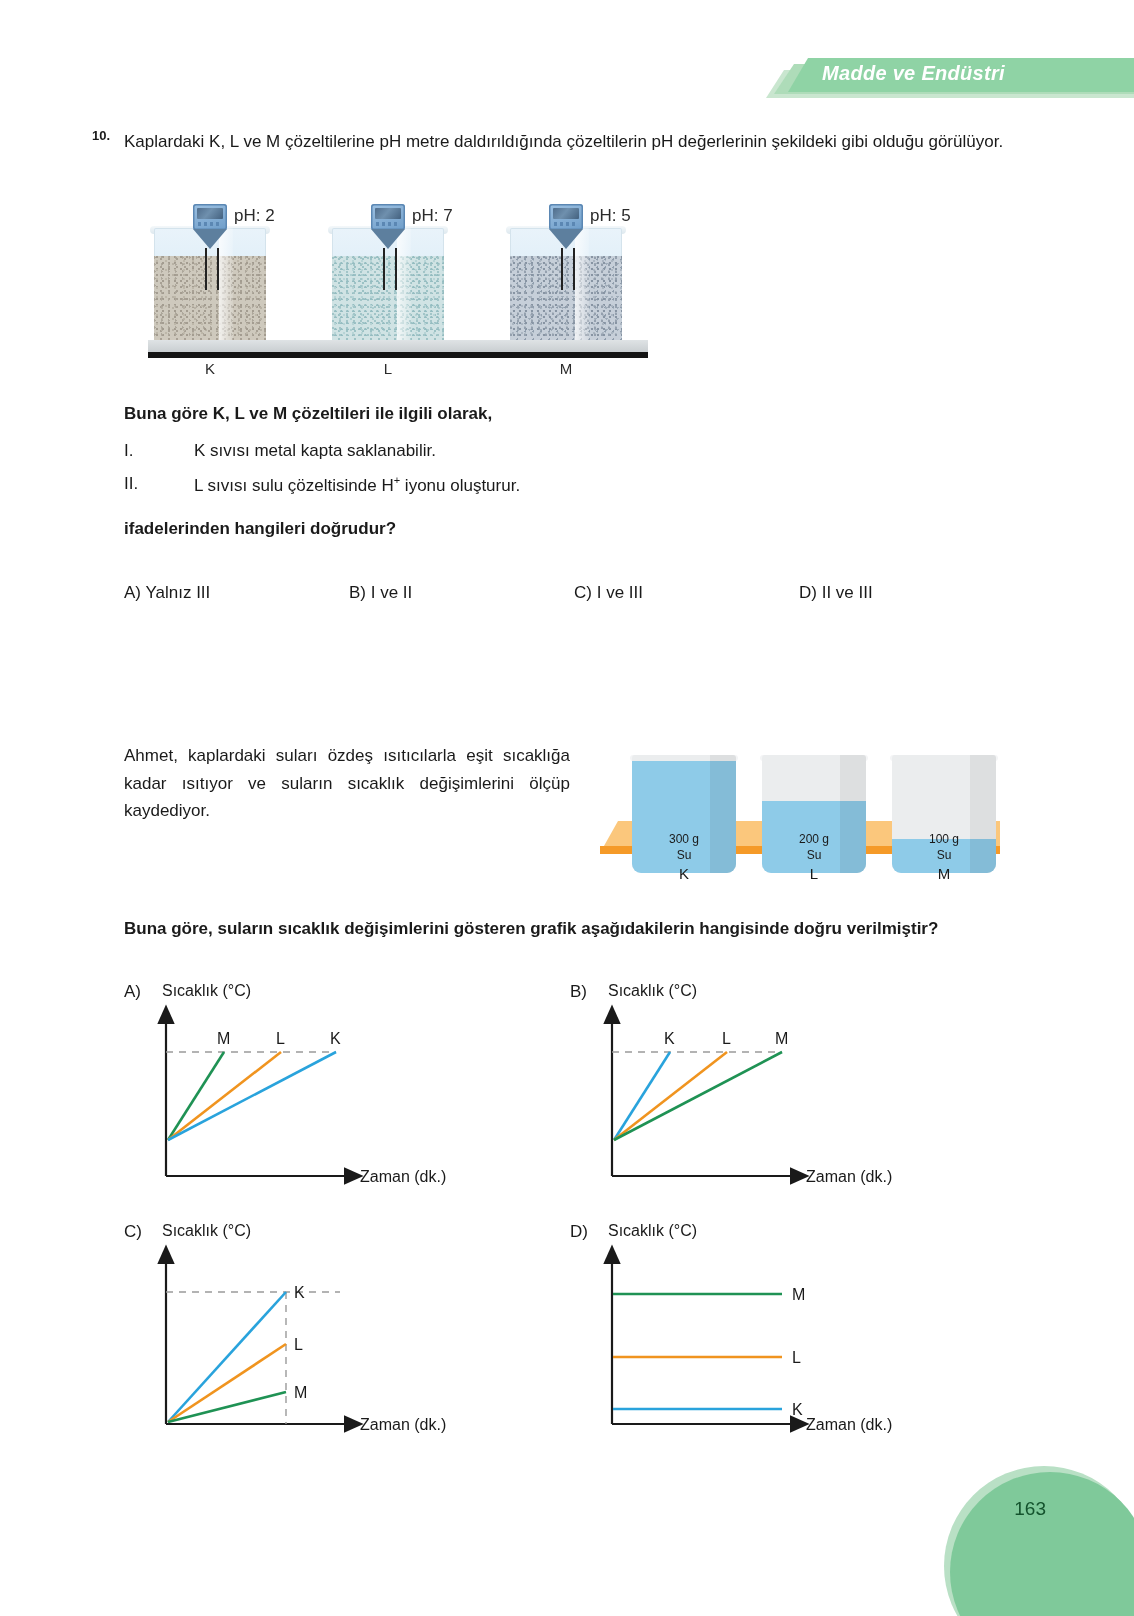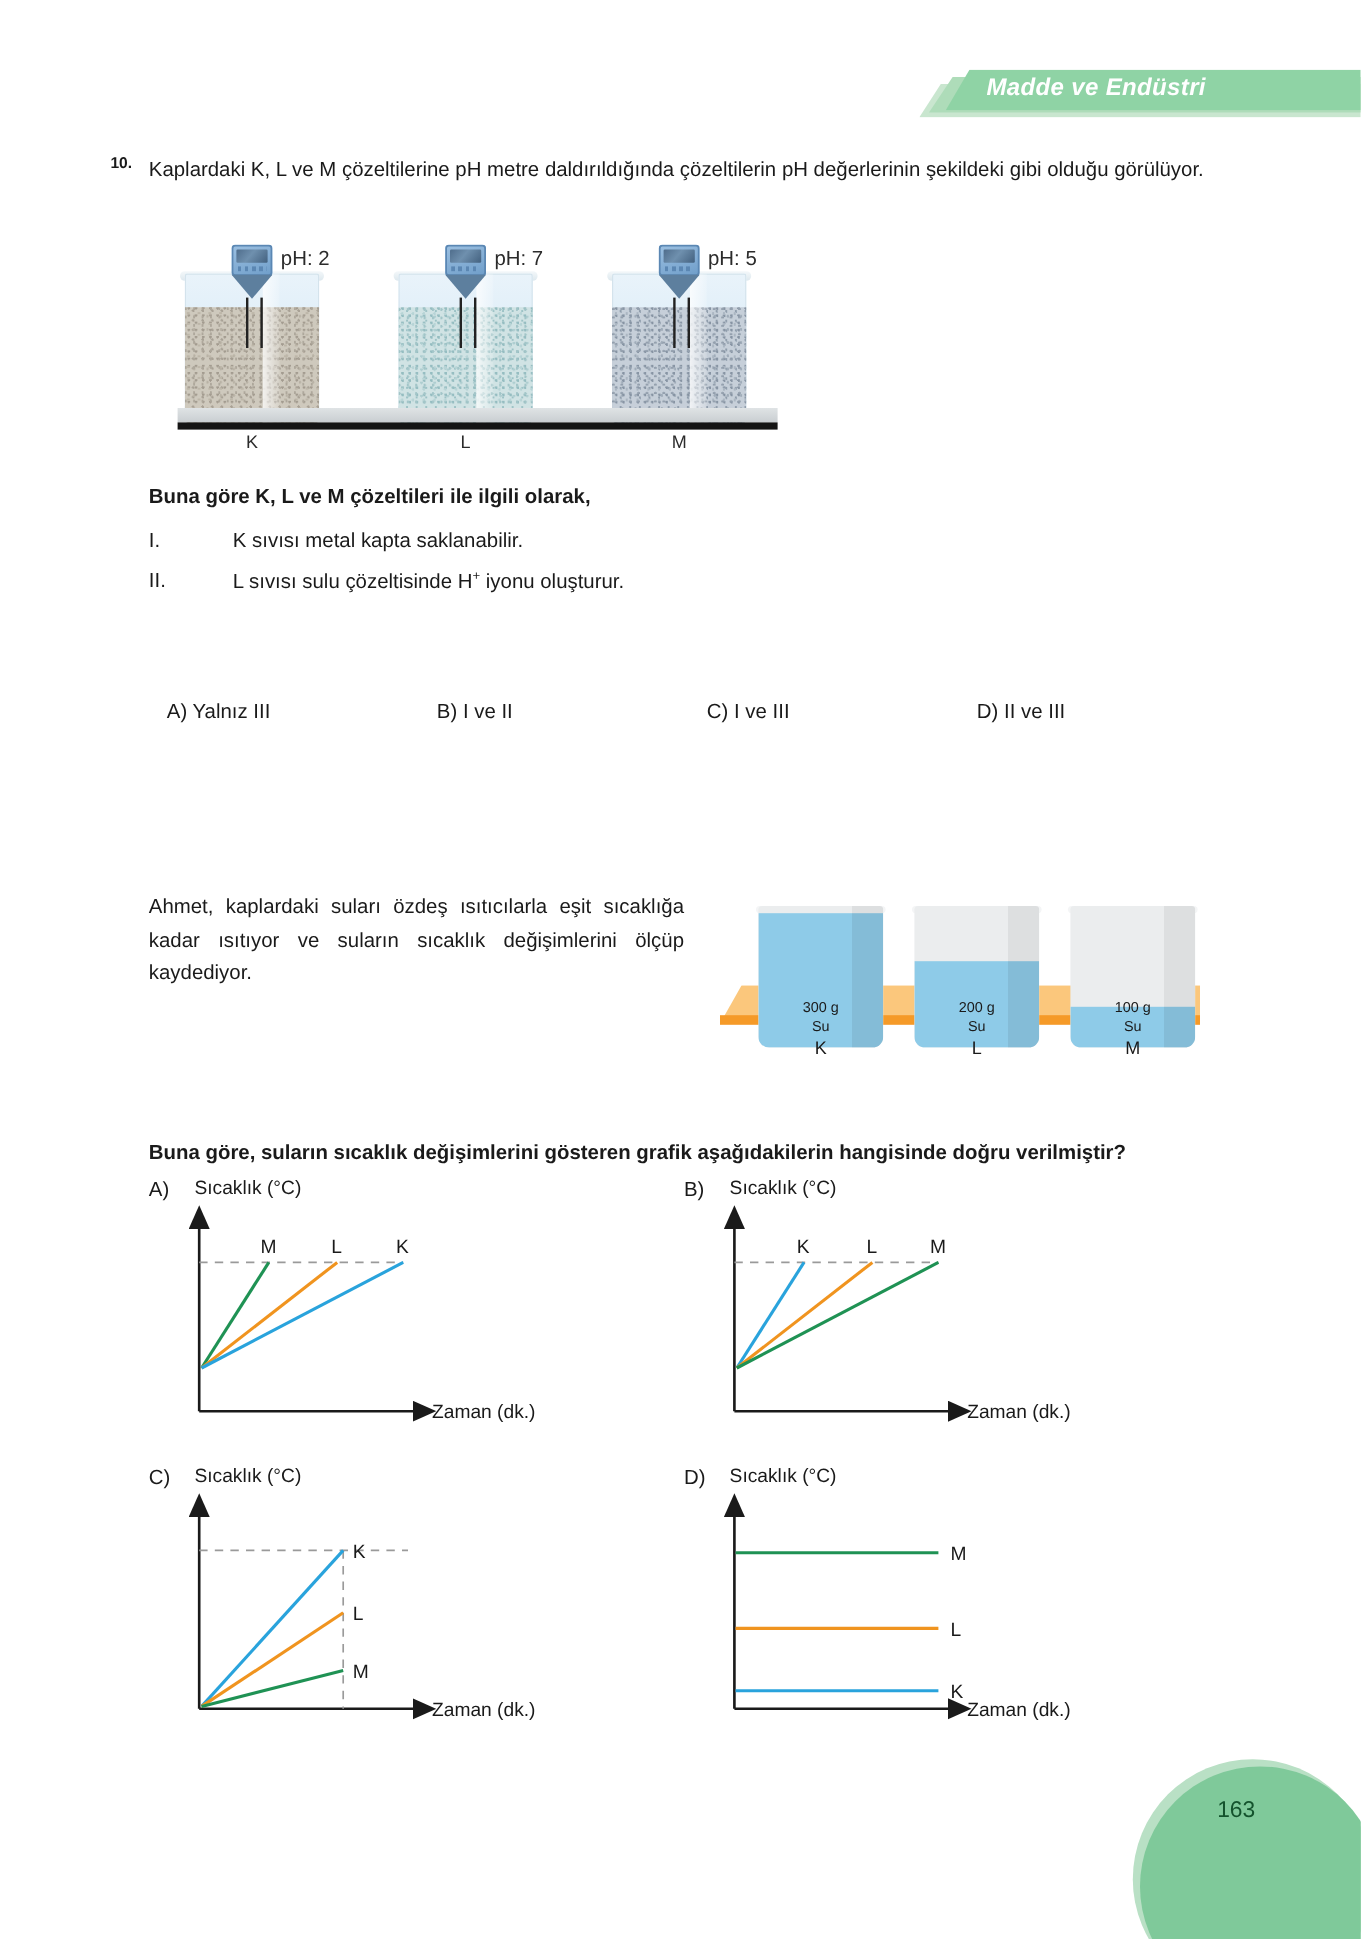--- a/index.html
+++ b/index.html
@@ -236,21 +236,21 @@
     display: flex;
     margin-top: 13px;
     font-size: 17px;
   }
   .stmt-label { width: 30px; flex: none; }
   .stmt-text { flex: 1; margin-left: 40px; }
   sup { font-size: 11px; }
 
   #q10-options {
     position: absolute;
-    left: 139px;
+    left: 124px;
     top: 583px;
     width: 900px;
     display: flex;
     font-size: 17px;
   }
   #q10-options > div { width: 225px; }
 
   
   #q11 {
     position: absolute;
@@ -335,21 +335,20 @@
     text-align: center;
     font-size: 15px;
   }
 
   #q11-prompt {
     position: absolute;
     left: 124px;
     top: 915px;
     width: 900px;
     text-align: justify;
-    margin-top: 32px;
   }
 
   
   .graph-opt {
     position: absolute;
     width: 400px;
     height: 230px;
   }
   .opt-letter {
     position: absolute;
@@ -484,20 +483,21 @@
     <div class="stmt-label">I.</div>
     <div class="stmt-text">K sıvısı metal kapta saklanabilir.</div>
   </div>
 
   <div class="stmt-row">
     <div class="stmt-label">II.</div>
     <div class="stmt-text"><span>L sıvısı sulu çözeltisinde H</span><sup>+</sup><span> iyonu oluşturur.</span></div>
   </div>
 
 
+  <div class="bold-text" style="margin-top:20px;">ifadelerinden hangileri doğrudur?</div>
 </div>
 
 <div id="q10-options">
   <div>
     <span>A)</span>
     <span>Yalnız III</span>
   </div>
   <div>
     <span>B)</span>
     <span>I ve II</span>

